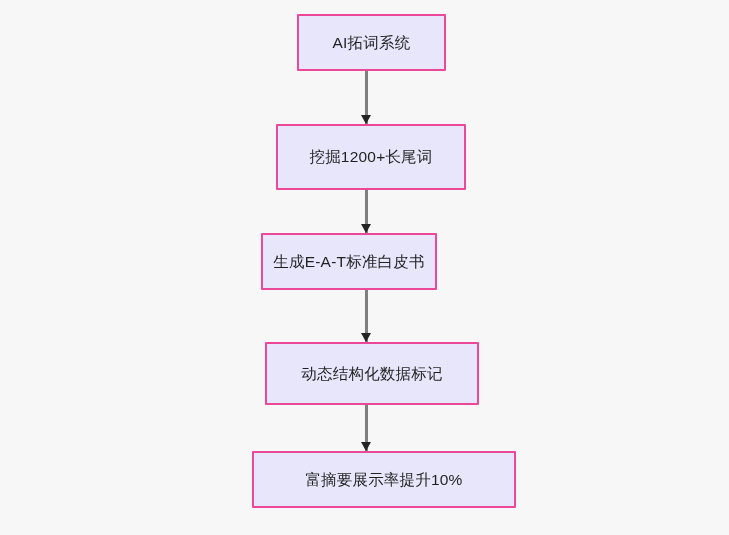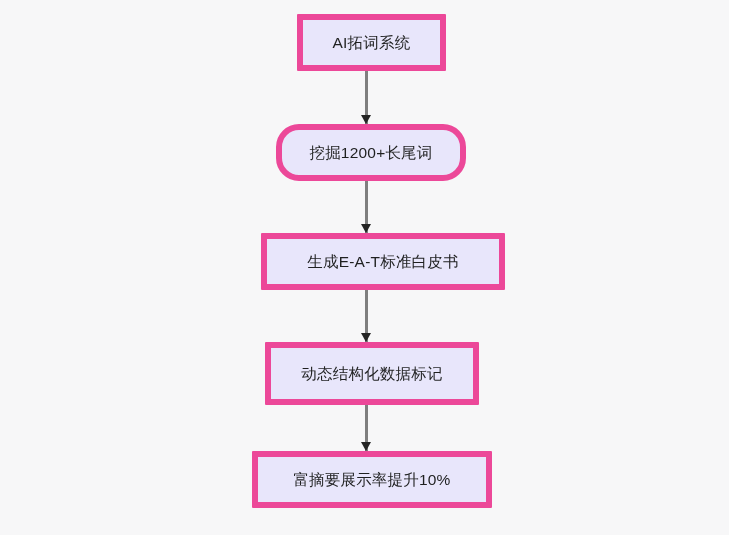--- a/index.html
+++ b/index.html
@@ -17,21 +17,21 @@
   #flowchart {
     position: relative;
     width: 729px;
     height: 535px;
   }
 
   .node {
     position: absolute;
     box-sizing: border-box;
     background: #e8e6fb;
-    border: 6px solid #ec4899;
+    border: 2px solid #ec4899;
     border-radius: 1px;
     display: flex;
     align-items: center;
     justify-content: center;
     color: #1f2020;
     font-size: 15.5px;
     line-height: 1;
     letter-spacing: 0.2px;
     white-space: nowrap;
   }
@@ -83,26 +83,26 @@
     <div class="head"></div>
   </div>
   <div class="edge" style="left: 361px; top: 399px; height: 52px;">
     <div class="shaft"></div>
     <div class="head"></div>
   </div>
 
   <div class="node" style="left: 297px; top: 14px; width: 149px; height: 57px;">
     <span class="node-label">AI拓词系统</span>
   </div>
-  <div class="node" style="left: 276px; top: 124px; width: 190px; height: 57px; border-radius: 23px;">
+  <div class="node" style="left: 276px; top: 124px; width: 190px; height: 66px;">
     <span class="node-label">挖掘1200+长尾词</span>
   </div>
-  <div class="node" style="left: 261px; top: 233px; width: 244px; height: 57px;">
+  <div class="node" style="left: 261px; top: 233px; width: 176px; height: 57px;">
     <span class="node-label">生成E-A-T标准白皮书</span>
   </div>
   <div class="node" style="left: 265px; top: 342px; width: 214px; height: 63px;">
     <span class="node-label">动态结构化数据标记</span>
   </div>
-  <div class="node" style="left: 252px; top: 451px; width: 240px; height: 57px;">
+  <div class="node" style="left: 252px; top: 451px; width: 264px; height: 57px;">
     <span class="node-label">富摘要展示率提升10%</span>
   </div>
 
 </div>
 
 </body></html>

